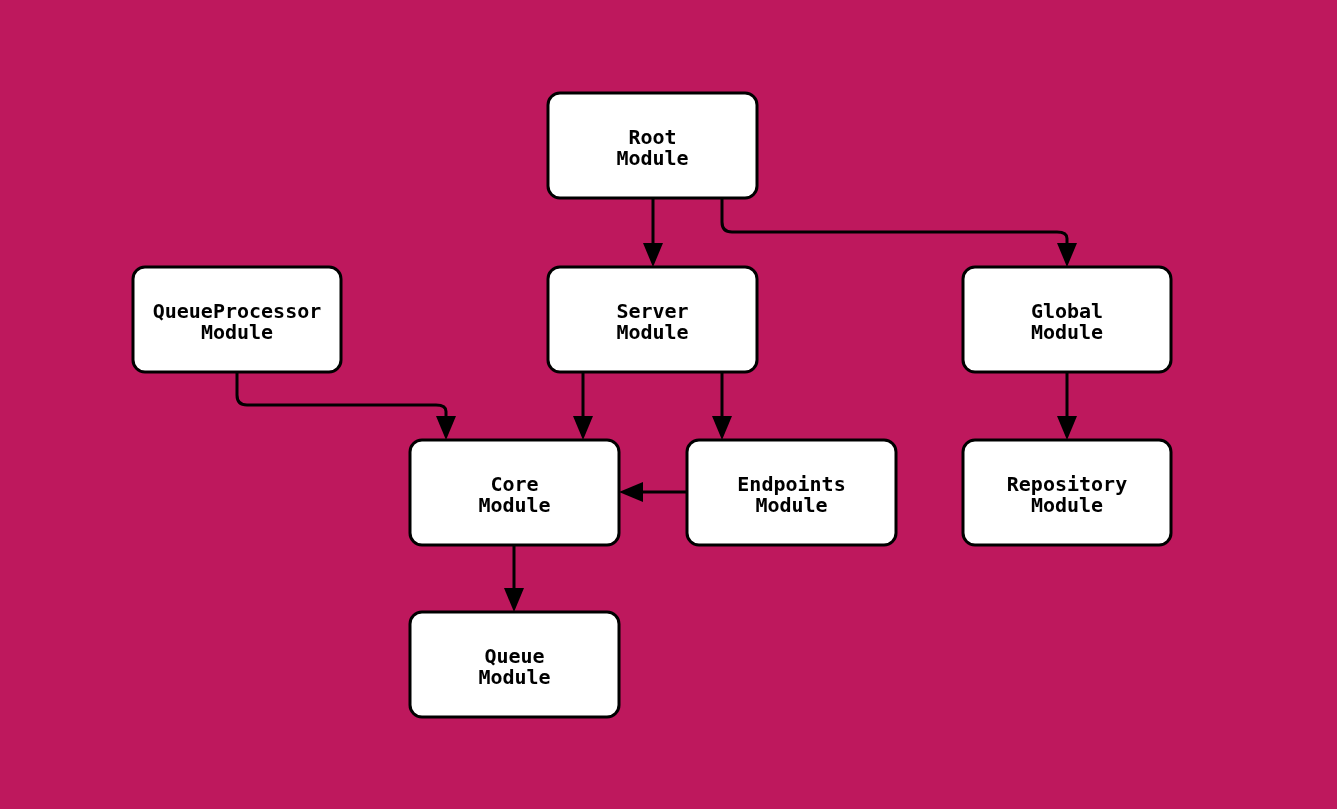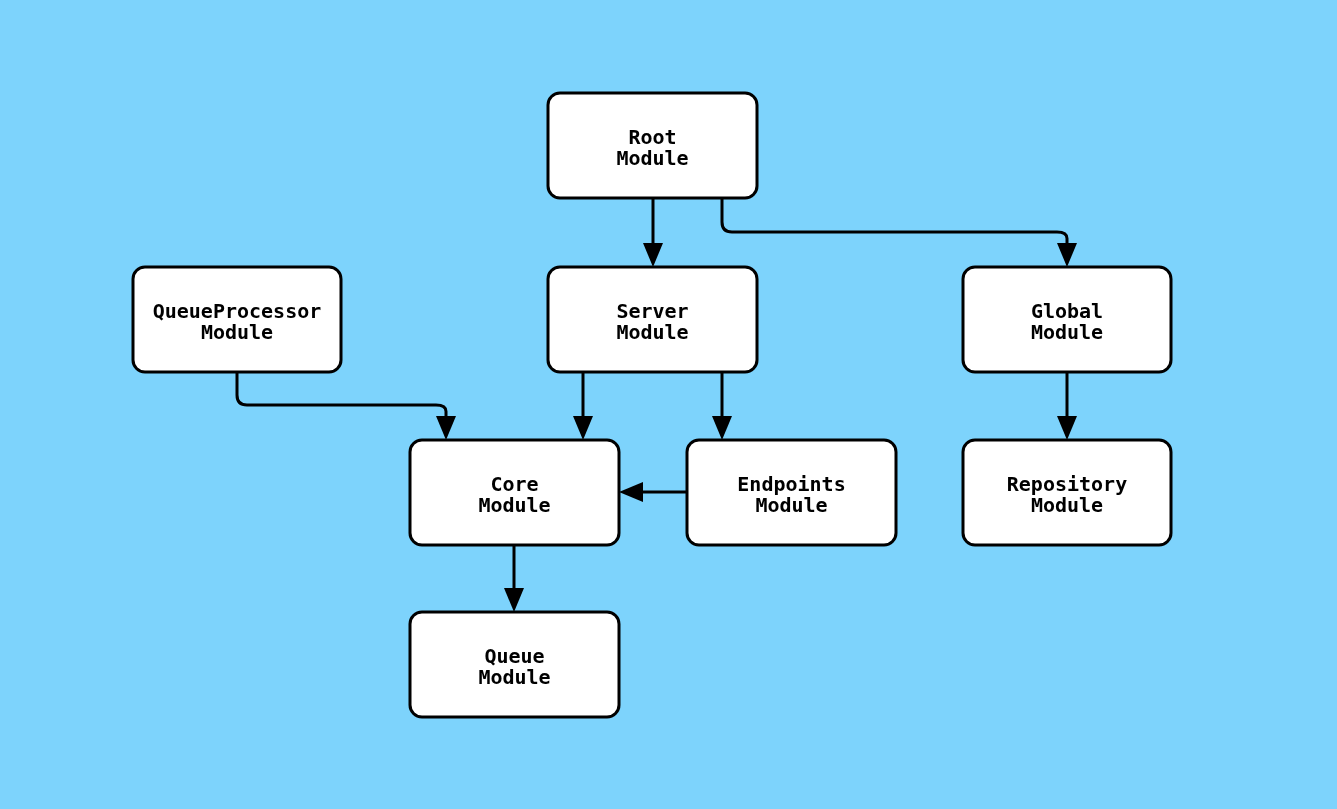--- a/index.html
+++ b/index.html
@@ -4,21 +4,21 @@
 <style>
   html, body {
     margin: 0;
     padding: 0;
     background: #ffffff;
   }
   .stage {
     position: relative;
     width: 1337px;
     height: 809px;
-    background: #7dd3fc;
+    background: #be185d;
     overflow: hidden;
     font-family: "DejaVu Sans Mono", monospace;
   }
   svg.diagram {
     display: block;
     width: 1337px;
     height: 809px;
   }
   .node-rect {
     fill: #ffffff;

